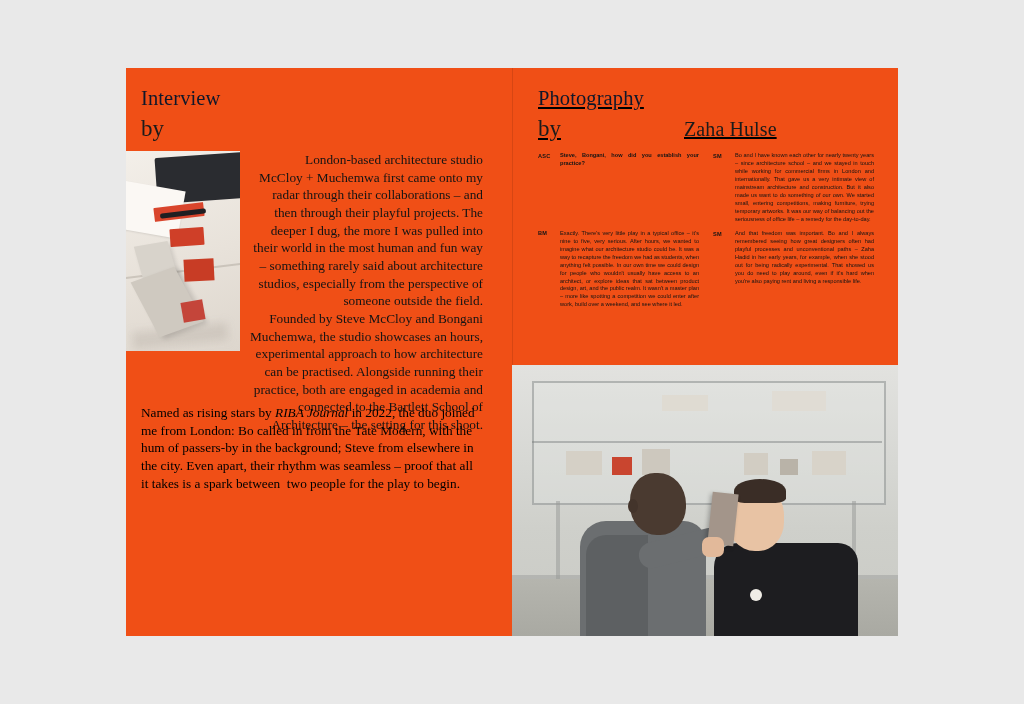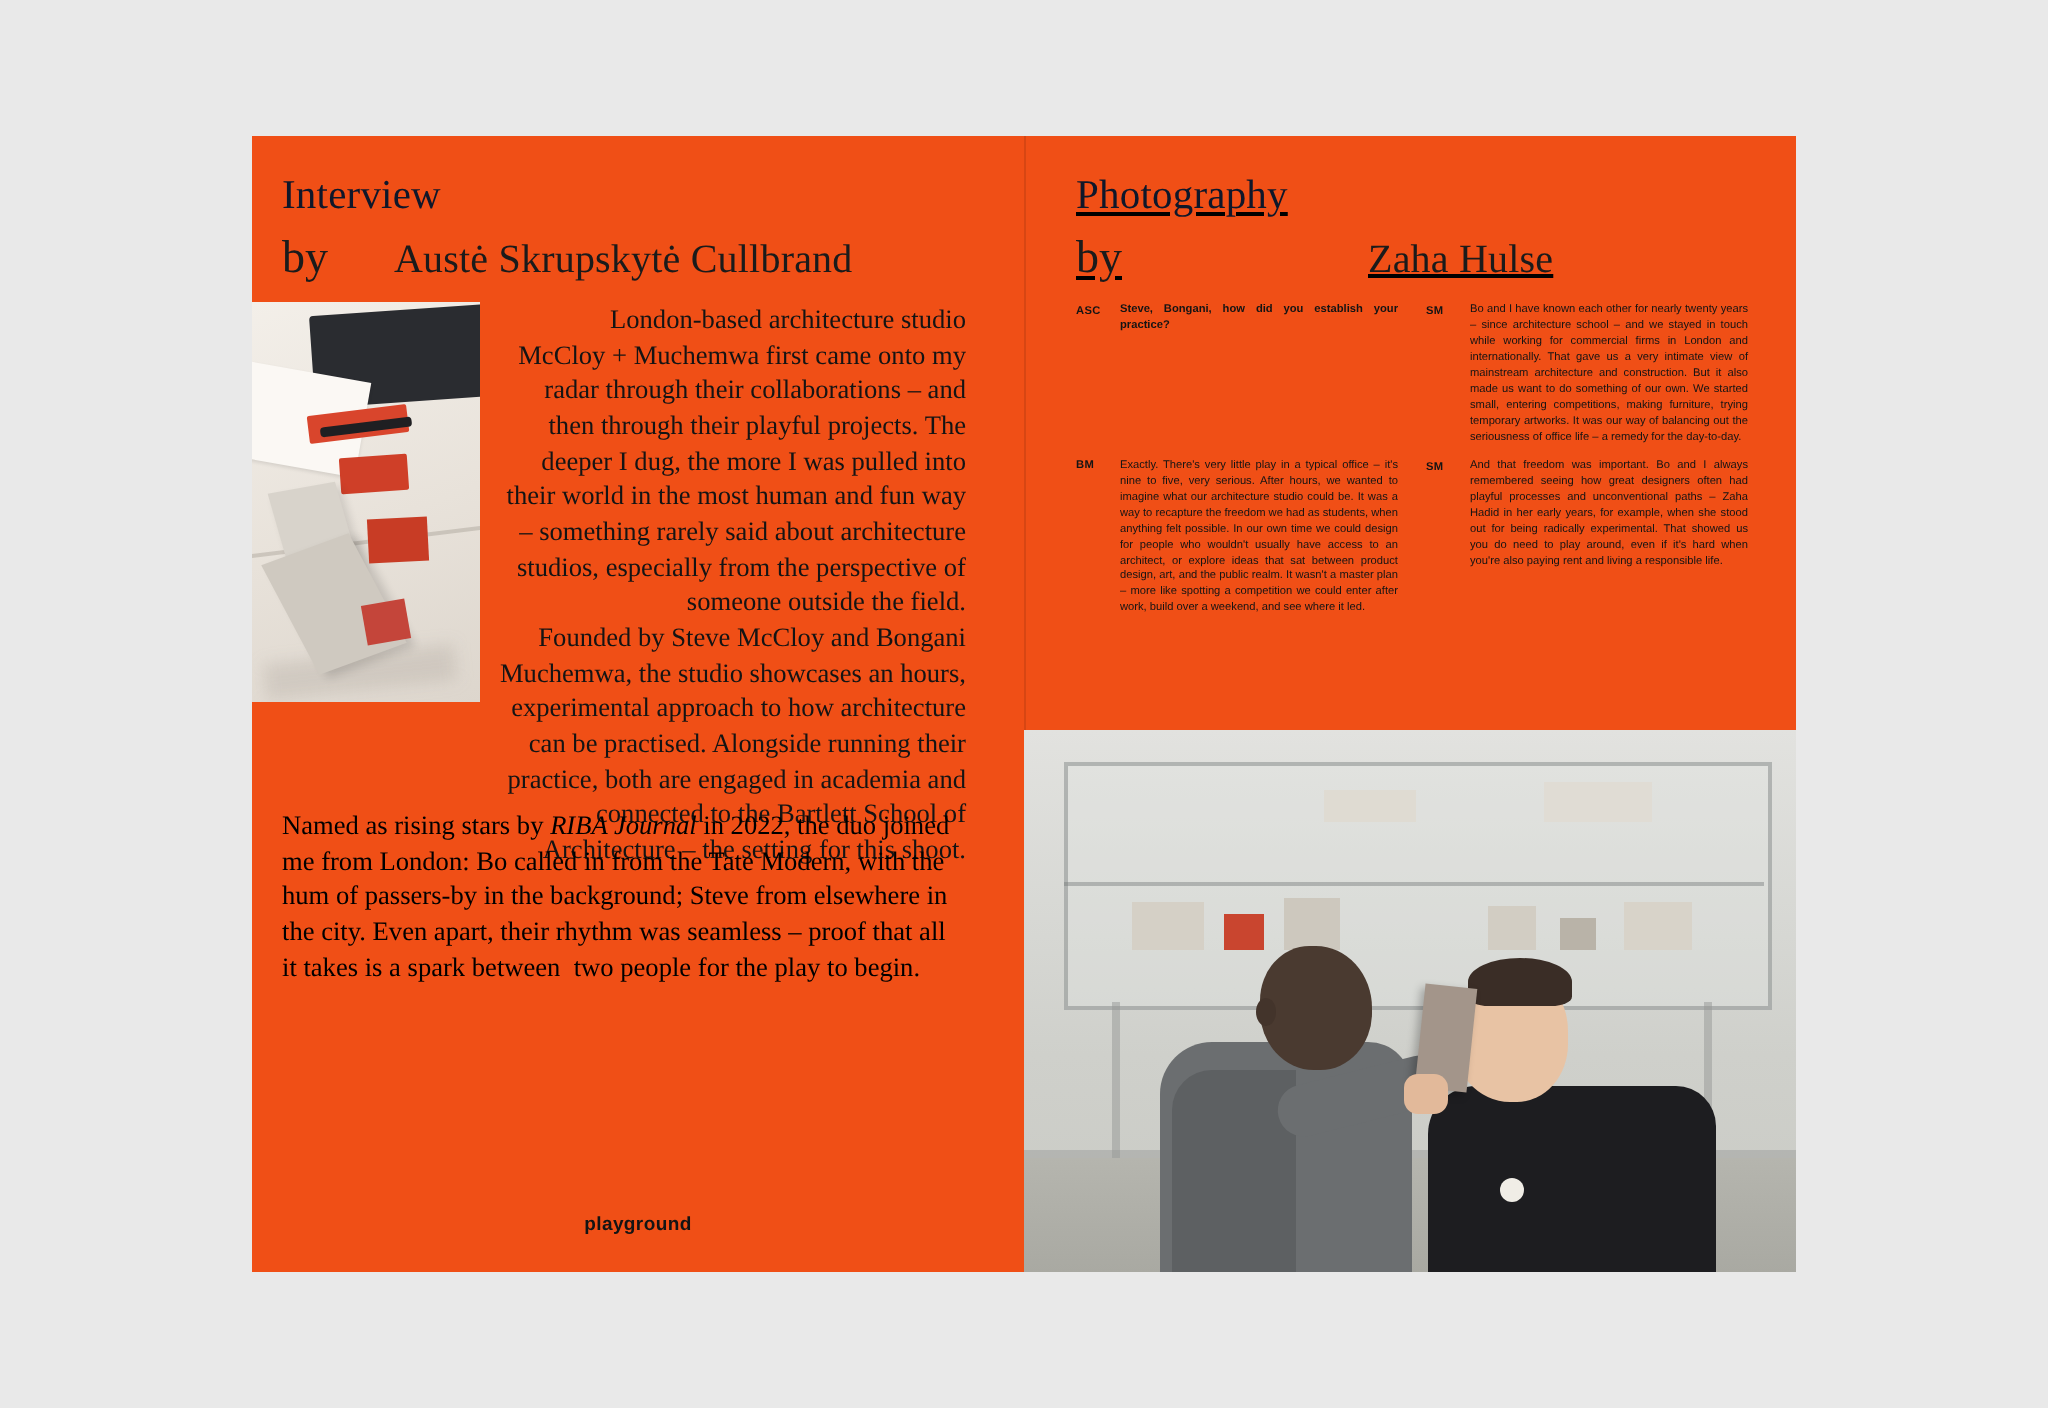--- a/index.html
+++ b/index.html
@@ -487,21 +487,20 @@
 <body>
 
 <div class="spread">
 
   <div class="page page-left">
 
     <div class="hd-left">
       <div class="hd-title">Interview</div>
       <div class="hd-byline">
         <span class="hd-by">by</span>
-        <span class="hd-name">Austė Skrupskytė Cullbrand</span>
       </div>
     </div>
 
     <div class="photo-block">
       <div class="photo-bg"></div>
       <div class="pb-table-edge"></div>
       <div class="pb-laptop"></div>
       <div class="pb-paper"></div>
       <div class="pb-red1"></div>
       <div class="pb-marker"></div>
@@ -515,21 +514,20 @@
 
     <div class="body-col">
       <p class="indent">London-based architecture studio McCloy + Muchemwa first came onto my radar through their collaborations – and then through their playful projects. The deeper I dug, the more I was pulled into their world in the most human and fun way – something rarely said about architecture studios, especially from the perspective of someone outside the field.</p>
       <p class="indent">Founded by Steve McCloy and Bongani Muchemwa, the studio showcases an hours, experimental approach to how architecture can be practised. Alongside running their practice, both are engaged in academia and connected to the Bartlett School of Architecture – the setting for this shoot.</p>
     </div>
 
     <div class="body-full">
       <p>Named as rising stars by <em>RIBA Journal</em> in 2022, the duo joined me from London: Bo called in from the Tate Modern, with the hum of passers-by in the background; Steve from elsewhere in the city. Even apart, their rhythm was seamless – proof that all it takes is a spark between&nbsp; two people for the play to begin.</p>
     </div>
 
-    <div class="logo">playground</div>
   </div>
 
   <div class="gutter"></div>
 
   <div class="page page-right">
 
     <div class="hd-right">
       <div class="hd-title">Photography</div>
       <div class="hd-byline">
         <span class="hd-by">by</span>

